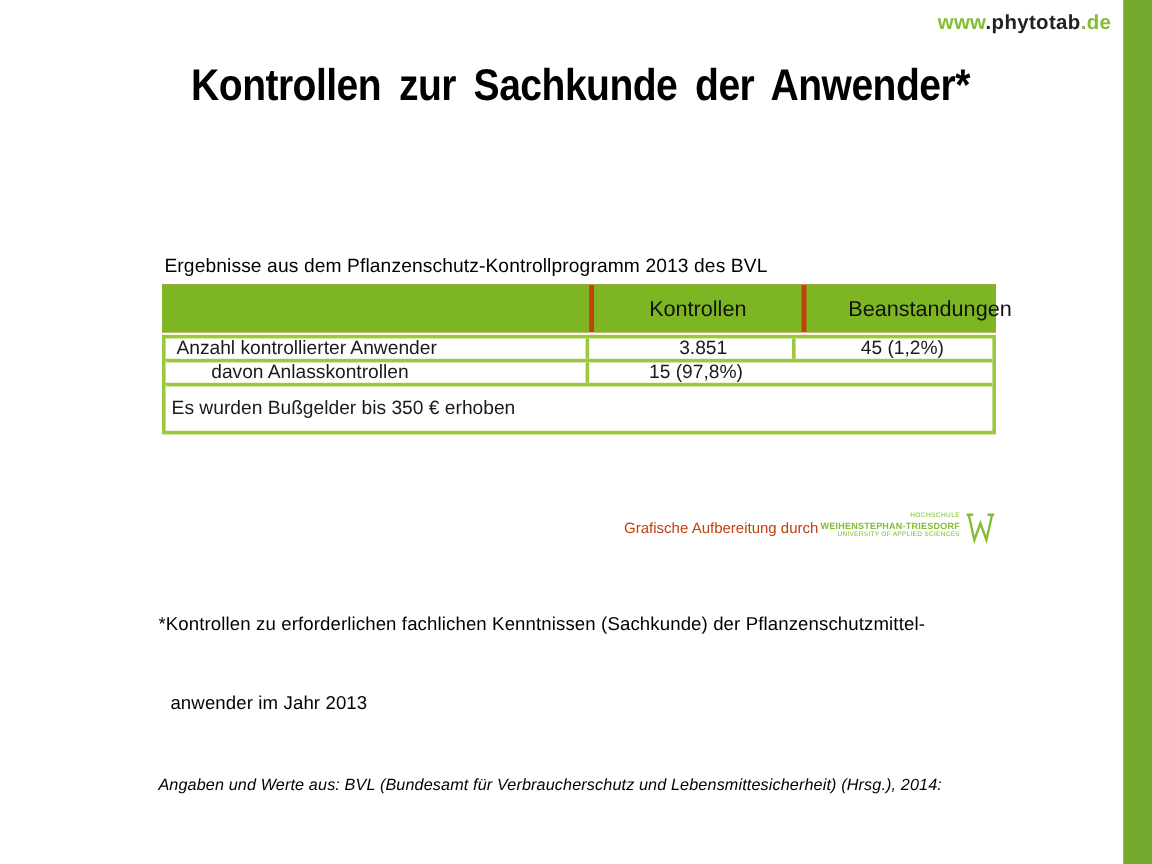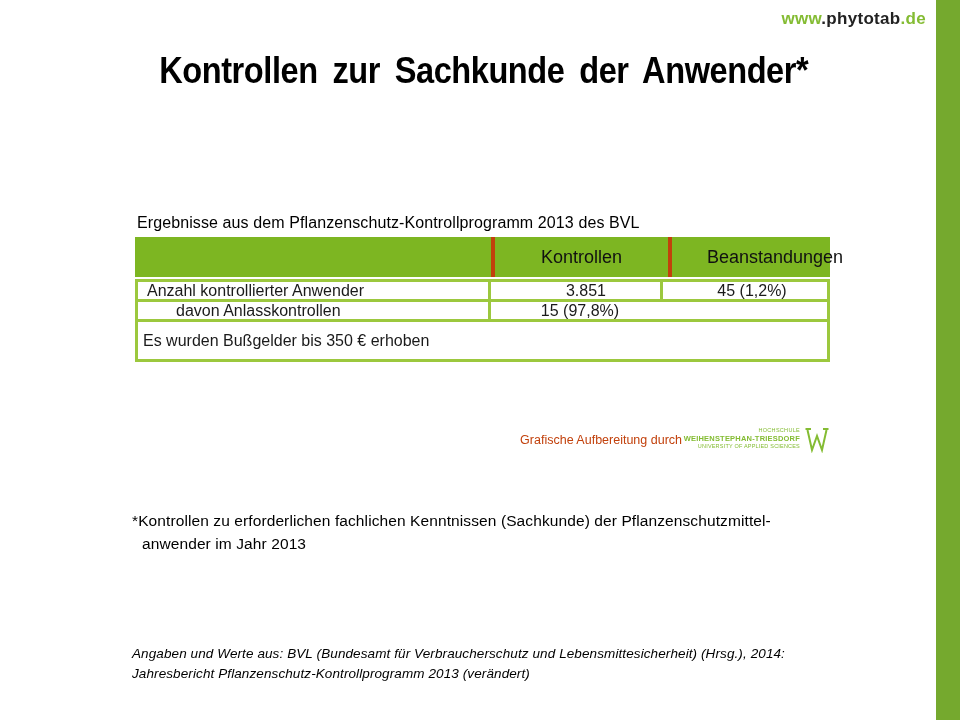--- a/index.html
+++ b/index.html
@@ -86,21 +86,21 @@
   .hswt-l1{font-size:5.5px;letter-spacing:.3px;}
   .hswt-l2{font-size:7.5px;font-weight:bold;letter-spacing:.2px;}
   .hswt-l3{font-size:5.5px;letter-spacing:.2px;}
   .hswt-mark{width:26px;height:26px;}
 
   
   .footnote{
     position:absolute;left:132px;top:509px;
     font-size:15.5px;line-height:23px;color:#000;letter-spacing:.1px;
   }
-  .footnote .l2{padding-left:10px;}
+  .footnote .l2{padding-left:10px;margin-top:43px;}
 
   
   .source{
     position:absolute;left:132px;top:644px;
     font-size:13.5px;line-height:20px;color:#000;letter-spacing:.1px;font-style:italic;
   }
 </style>
 </head>
 <body>
 
@@ -155,16 +155,15 @@
     </div>
   </div>
 
   <div class="footnote">
     <div class="l1">*Kontrollen zu erforderlichen fachlichen Kenntnissen (Sachkunde) der Pflanzenschutzmittel-</div>
     <div class="l2">anwender im Jahr 2013</div>
   </div>
 
   <div class="source">
     <div>Angaben und Werte aus: BVL (Bundesamt für Verbraucherschutz und Lebensmittesicherheit) (Hrsg.), 2014:</div>
-    <div>Jahresbericht Pflanzenschutz-Kontrollprogramm 2013 (verändert)</div>
   </div>
 
 </div>
 
 </body></html>

